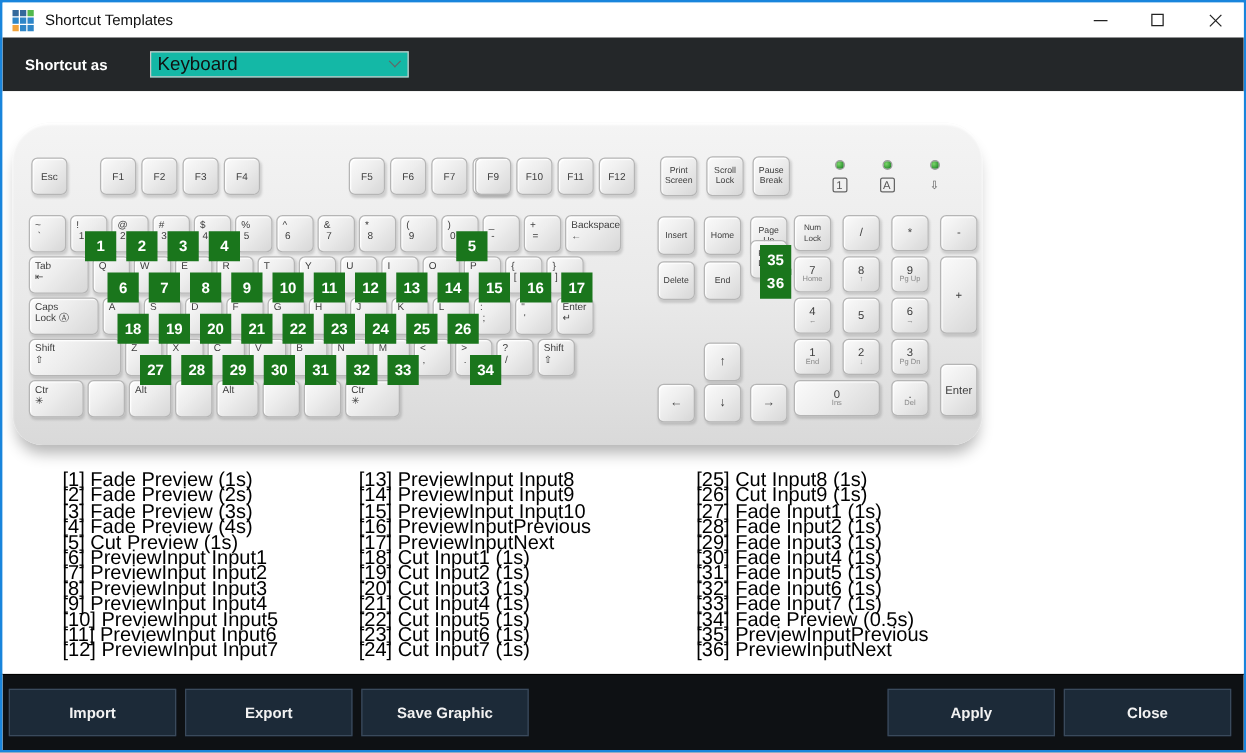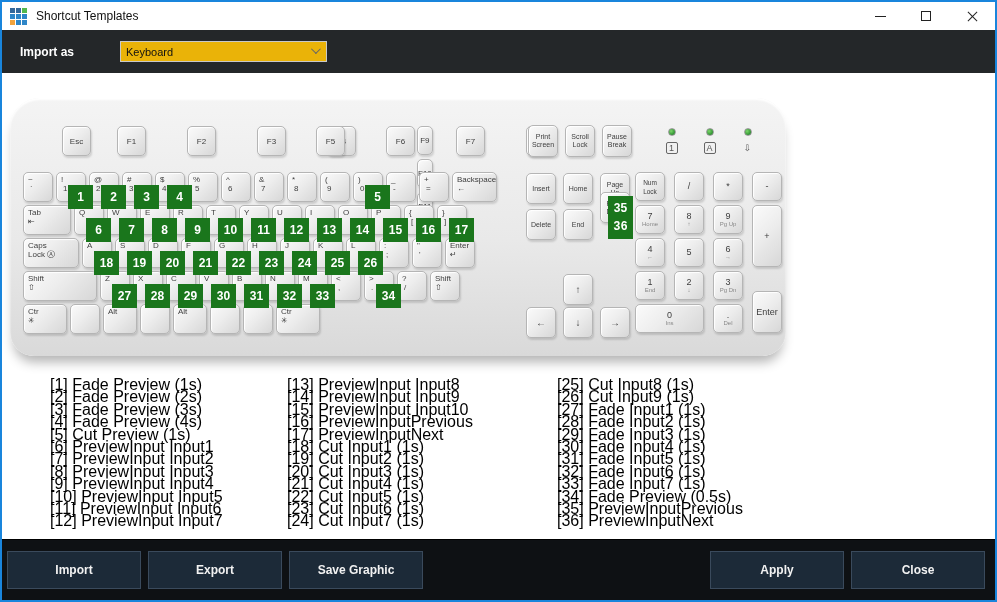--- a/index.html
+++ b/index.html
@@ -25,22 +25,22 @@
   
   .app-body{ flex:1; display:flex; min-height:0; }
   .sidebar{ width:203px; flex:0 0 203px; background:#14171a; }
   .side-item{ height:26px; display:flex; align-items:center; padding-left:12px; color:#fff;
               font-size:12px; font-weight:bold; border-bottom:2px solid #0a0c0e; cursor:default; }
   .side-item.selected{ background:var(--green,#1e7c1f); }
 
   .main{ flex:1; display:flex; flex-direction:column; min-width:0; }
   .toolbar{ height:43px; flex:0 0 43px; background:#242729; display:flex; align-items:center; }
   .toolbar-label{ color:#fff; font-weight:bold; font-size:12px; margin-left:18px; }
-  .dropdown{ margin-left:46px; width:207px; height:21px; background:#eab308; border:1px solid #c9c9c9;
-             display:flex; align-items:center; font-size:11px; color:#111; padding-left:5px; position:relative; }
+  .dropdown{ margin-left:34px; width:207px; height:21px; background:#14b8a6; border:1px solid #c9c9c9;
+             display:flex; align-items:center; font-size:15px; color:#111; padding-left:5px; position:relative; }
   .dd-chevron{ position:absolute; right:8px; top:5px; width:7px; height:7px; border-right:1px solid #666; border-bottom:1px solid #666; transform:rotate(45deg) translateY(-2px); }
 
   .content{ flex:1; background:#fff; position:relative; overflow:hidden; }
 
   
   .kb-slab{ position:absolute; left:8px; top:25px; width:776px; height:258px;
             background:linear-gradient(180deg,#f4f4f4 0%,#e9e9e9 55%,#d9d9d9 100%);
             border-radius:30px 30px 24px 24px;
             box-shadow:0 10px 12px -4px rgba(0,0,0,.30), inset 0 2px 2px #fff; }
 
@@ -52,21 +52,21 @@
   .key .kb{ margin-left:2px; }
   .key.fill{ flex:1 1 auto; }
 
   .kb-row{ display:flex; gap:3px; height:30px; margin-bottom:3px; }
   .kb-main{ position:absolute; left:13px; top:74px; width:489px; }
   .kb-row .key{ flex:0 0 30px; }
 
   .centered .key, .key.center{ align-items:center; justify-content:center; padding:0; }
 
   .frow{ position:absolute; top:28px; height:30px; display:flex; gap:4px; }
-  .frow .key{ flex:0 0 29px; height:30px;margin-left:37px; }
+  .frow .key{ flex:0 0 29px; height:30px; }
 
   .sysrow{ position:absolute; top:27px; left:518px; height:32px; display:flex; gap:7px; }
   .sysrow .key{ flex:0 0 30px; font-size:7px; }
   .sysrow .kl{ line-height:8px; text-align:center; }
 
   .leds{ position:absolute; left:645px; top:30px; display:flex; gap:5px; }
   .led{ width:33px; display:flex; flex-direction:column; align-items:center; }
   .led-dot{ width:8px; height:8px; border-radius:50%; background:radial-gradient(circle at 35% 35%,#7cd66a,#2d9230 70%,#1d6b20); border:1px solid #9a9a9a; }
   .led-glyph{ margin-top:6px; font-size:9px; color:#555; min-width:12px; height:12px;
               display:flex; align-items:center; justify-content:center; }
@@ -126,21 +126,21 @@
       <span class="win-btn">
           <span class="glyph-close"></span>
         </span>
     </div>
   </div>
 
   <div class="app-body">
 
     <div class="main">
       <div class="toolbar">
-        <span class="toolbar-label">Import as</span>
+        <span class="toolbar-label">Shortcut as</span>
         <div class="dropdown">
           <span>Keyboard</span>
           <span class="dd-chevron"></span>
         </div>
       </div>
 
       <div class="content">
         <div class="kb-slab">
           <div class="frow" style="left:15px" id="esc-group">
               <div class="key center">
@@ -169,21 +169,21 @@
                 <div class="key center">
                   <span class="kl">F6</span>
                 </div>
                 <div class="key center">
                   <span class="kl">F7</span>
                 </div>
                 <div class="key center">
                   <span class="kl">F8</span>
                 </div>
               </div>
-              <div class="frow centered" style="left: 370px; flex-direction: column;">
+              <div class="frow centered" style="left: 370px;">
                 <div class="key center">
                   <span class="kl">F9</span>
                 </div>
                 <div class="key center">
                   <span class="kl">F10</span>
                 </div>
                 <div class="key center">
                   <span class="kl">F11</span>
                 </div>
                 <div class="key center">

